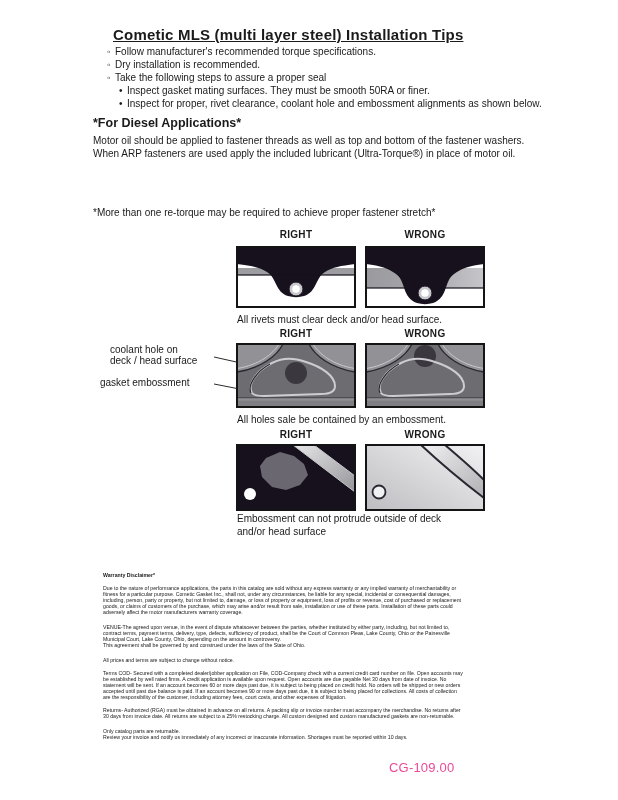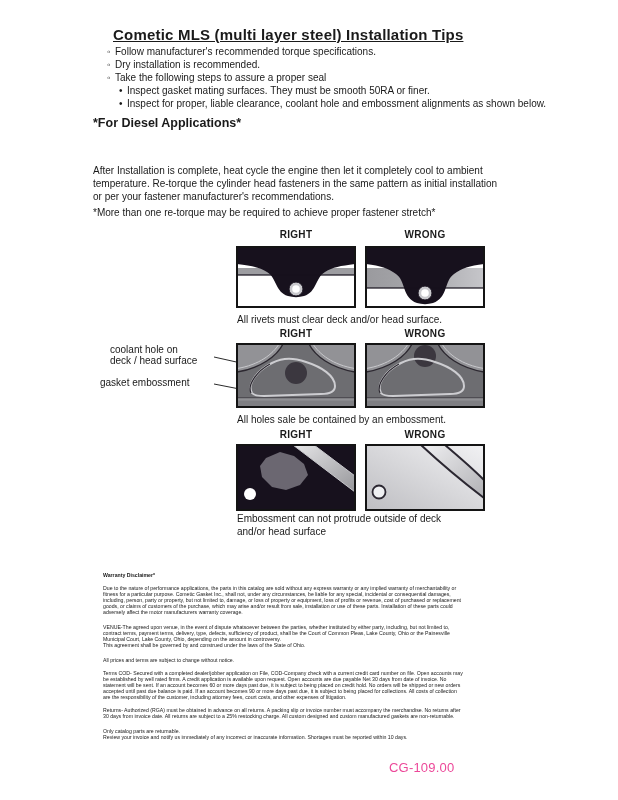--- a/index.html
+++ b/index.html
@@ -52,28 +52,27 @@
     <div class="bullet-row">
       <span class="marker">◦</span>
       <span>Take the following steps to assure a proper seal</span>
     </div>
     <div class="bullet-row sub">
       <span class="marker">•</span>
       <span>Inspect gasket mating surfaces.  They must be smooth 50RA or finer.</span>
     </div>
     <div class="bullet-row sub">
       <span class="marker">•</span>
-      <span>Inspect for proper, liable clearance, coolant hole and embossment alignments as shown below.</span>
+      <span>Inspect for proper, rivet clearance, coolant hole and embossment alignments as shown below.</span>
     </div>
   </div>
 
   <div class="abs diesel-heading">*For Diesel Applications*</div>
-  <div class="abs bodytext para2">After Installation is complete, heat cycle the engine then let it completely cool to ambient
-temperature. Re-torque the cylinder head fasteners in the same pattern as initial installation
-or per your fastener manufacturer's recommendations.</div>
+  <div class="abs bodytext para1">Motor oil should be applied to fastener threads as well as top and bottom of the fastener washers.
+When ARP fasteners are used apply the included lubricant (Ultra-Torque®) in place of motor oil.</div>
   <div class="abs bodytext note">*More than one re-torque may be required to achieve proper fastener stretch*</div>
 
   <div class="abs fig-header col-l" style="top:229px">RIGHT</div>
   <div class="abs fig-header col-r" style="top:229px">WRONG</div>
 
   <div class="abs panel col-l" style="top:246px">
     <svg width="120" height="62" viewBox="0 0 120 62">
       <rect x="0" y="0" width="120" height="62" fill="#ffffff"></rect>
       <rect x="1" y="22" width="118" height="7" fill="#9d9da1"></rect>
       <path d="M1,1 H119 V18 C104,20 97,21 89,26 C79,32 81,46 68,50 C63,51.5 57,51.5 52,50 C39,46 41,32 31,26 C23,21 16,20 1,18 Z" fill="#17111d"></path>

